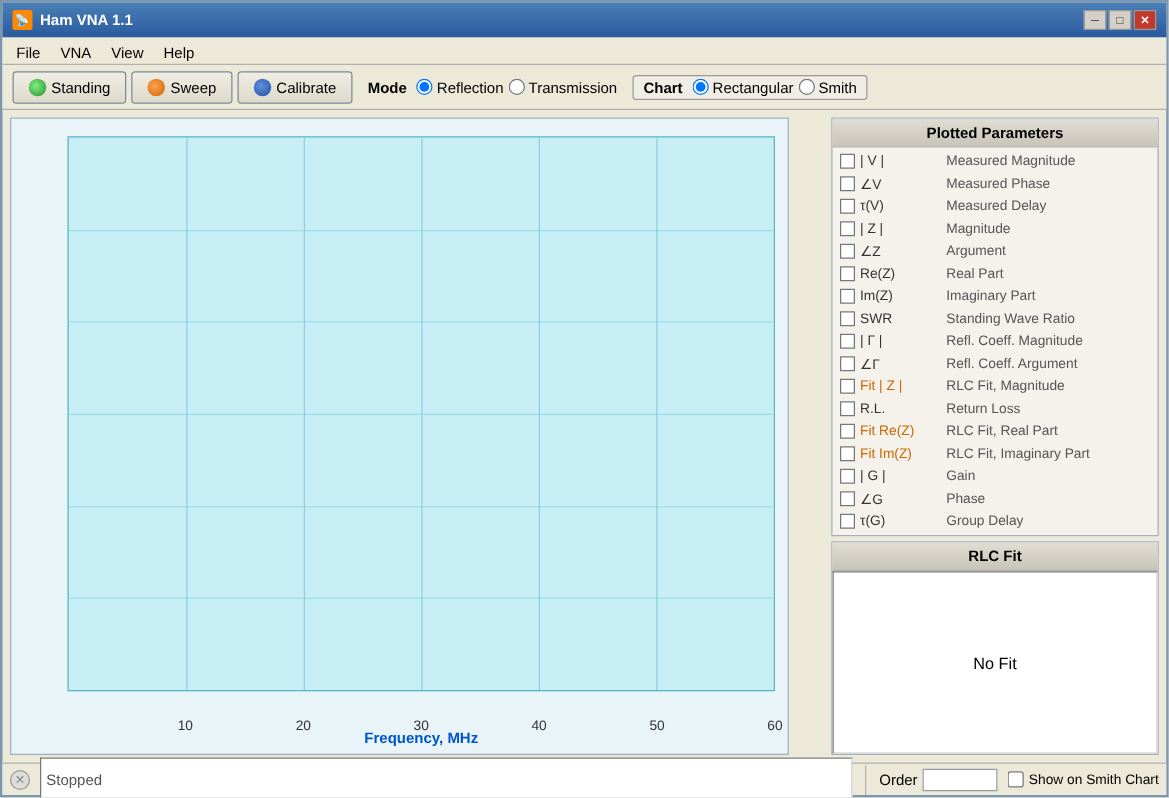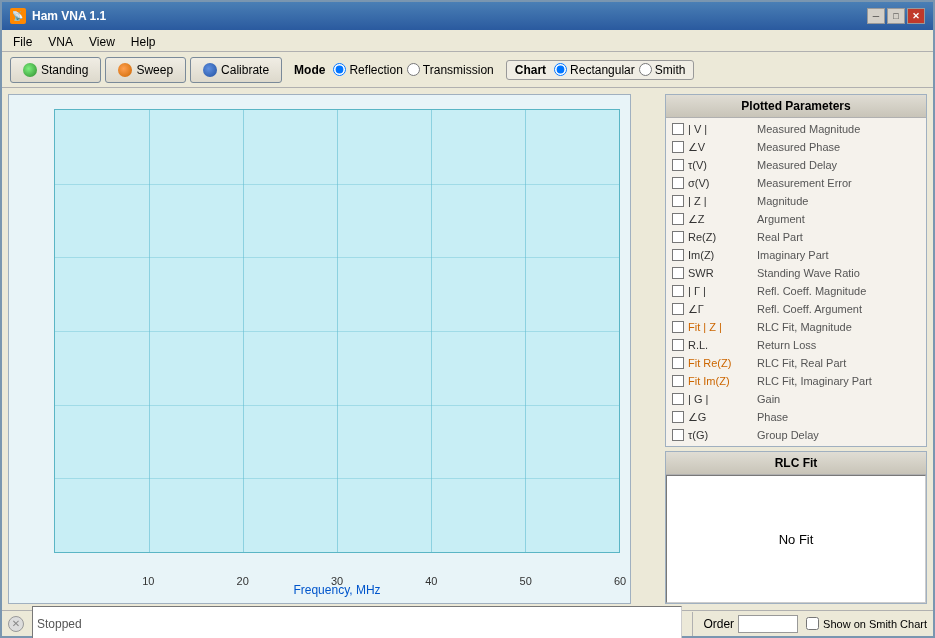--- a/index.html
+++ b/index.html
@@ -434,21 +434,21 @@
 
         <div style="position:absolute; bottom:-22px; left:0; right:0; display:flex; justify-content:space-between; padding: 0 0 0 0;">
           <span style="position:absolute; left:16.66%; transform:translateX(-50%); font-size:11px; color:#333;">10</span>
           <span style="position:absolute; left:33.33%; transform:translateX(-50%); font-size:11px; color:#333;">20</span>
           <span style="position:absolute; left:50%; transform:translateX(-50%); font-size:11px; color:#333;">30</span>
           <span style="position:absolute; left:66.66%; transform:translateX(-50%); font-size:11px; color:#333;">40</span>
           <span style="position:absolute; left:83.33%; transform:translateX(-50%); font-size:11px; color:#333;">50</span>
           <span style="position:absolute; left:100%; transform:translateX(-50%); font-size:11px; color:#333;">60</span>
         </div>
 
-        <div style="position:absolute; bottom:-44px; left:50%; transform:translateX(-50%); font-size:12px; color:#0055cc; font-weight:normal;">Frequency, MHz</div>
+        <div style="position:absolute; bottom:-44px; left:50%; transform:translateX(-50%); font-size:12px; color:#0055cc; font-weight:bold;">Frequency, MHz</div>
       </div>
     </div>
 
     <div class="right-panel">
 
       <div class="panel-section" style="flex: 0 0 auto;">
         <div class="panel-header">Plotted Parameters</div>
         <div class="params-list" id="params-list">
         <div class="param-row">
               <div class="param-checkbox" style="cursor: pointer;"></div>
@@ -457,25 +457,20 @@
             </div>
             <div class="param-row">
               <div class="param-checkbox" style="cursor: pointer;"></div>
               <span class="param-name">∠V</span>
               <span class="param-desc">Measured Phase</span>
             </div>
             <div class="param-row">
               <div class="param-checkbox" style="cursor: pointer;"></div>
               <span class="param-name">τ(V)</span>
               <span class="param-desc">Measured Delay</span>
-            </div>
-            <div class="param-row">
-              <div class="param-checkbox" style="cursor: pointer;"></div>
-              <span class="param-name">σ(V)</span>
-              <span class="param-desc">Measurement Error</span>
             </div>
             <div class="param-row">
               <div class="param-checkbox" style="cursor: pointer;"></div>
               <span class="param-name">| Z |</span>
               <span class="param-desc">Magnitude</span>
             </div>
             <div class="param-row">
               <div class="param-checkbox" style="cursor: pointer;"></div>
               <span class="param-name">∠Z</span>
               <span class="param-desc">Argument</span>

